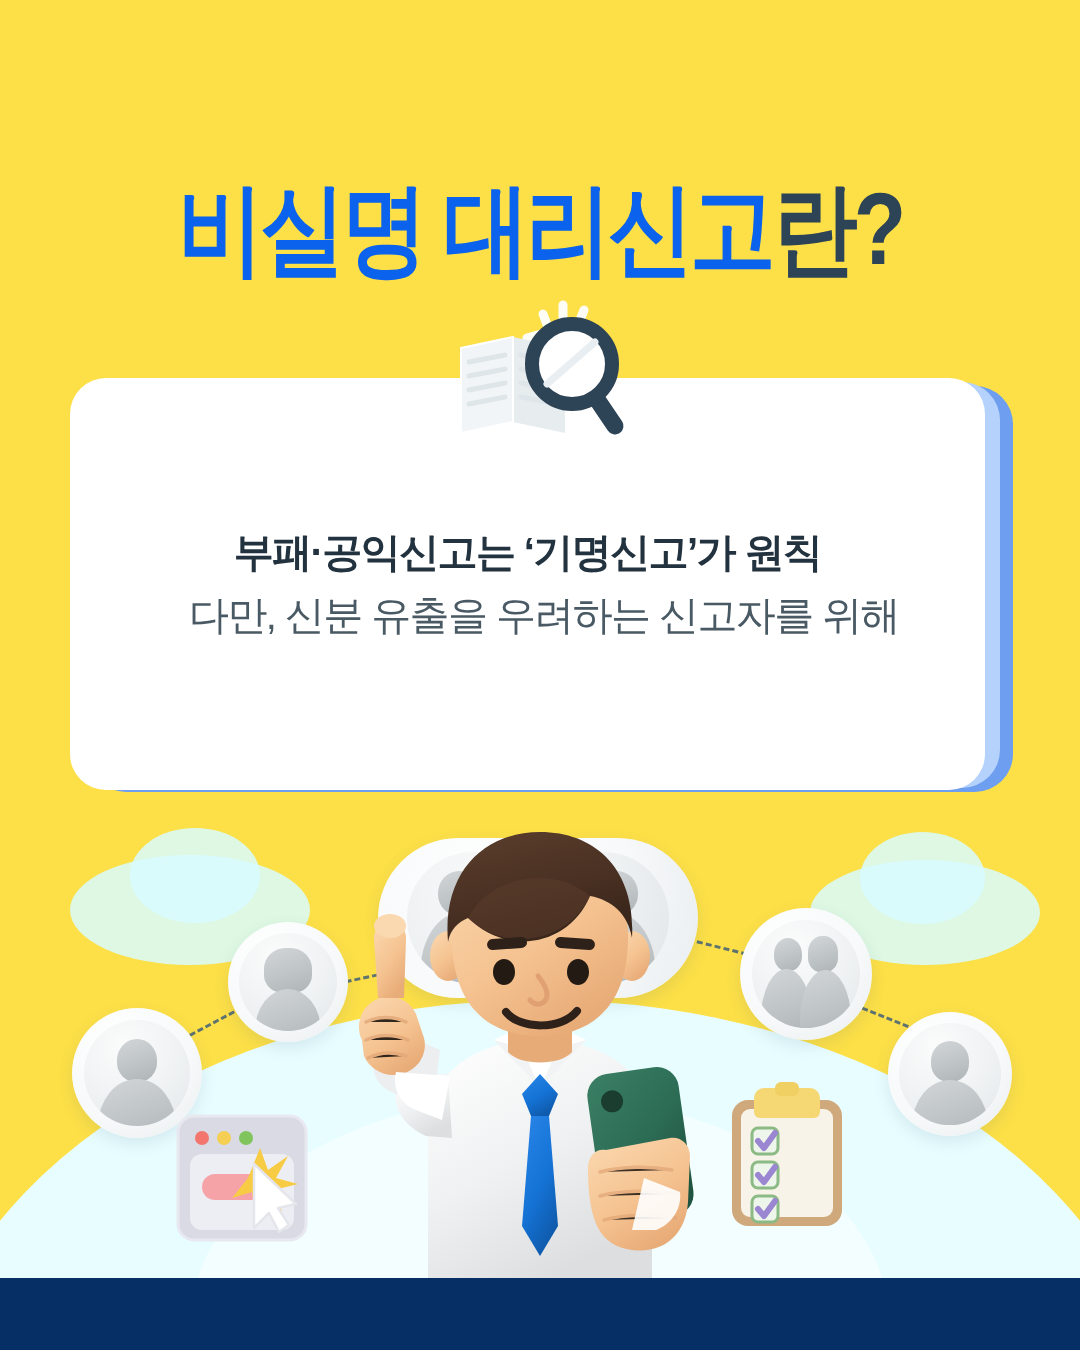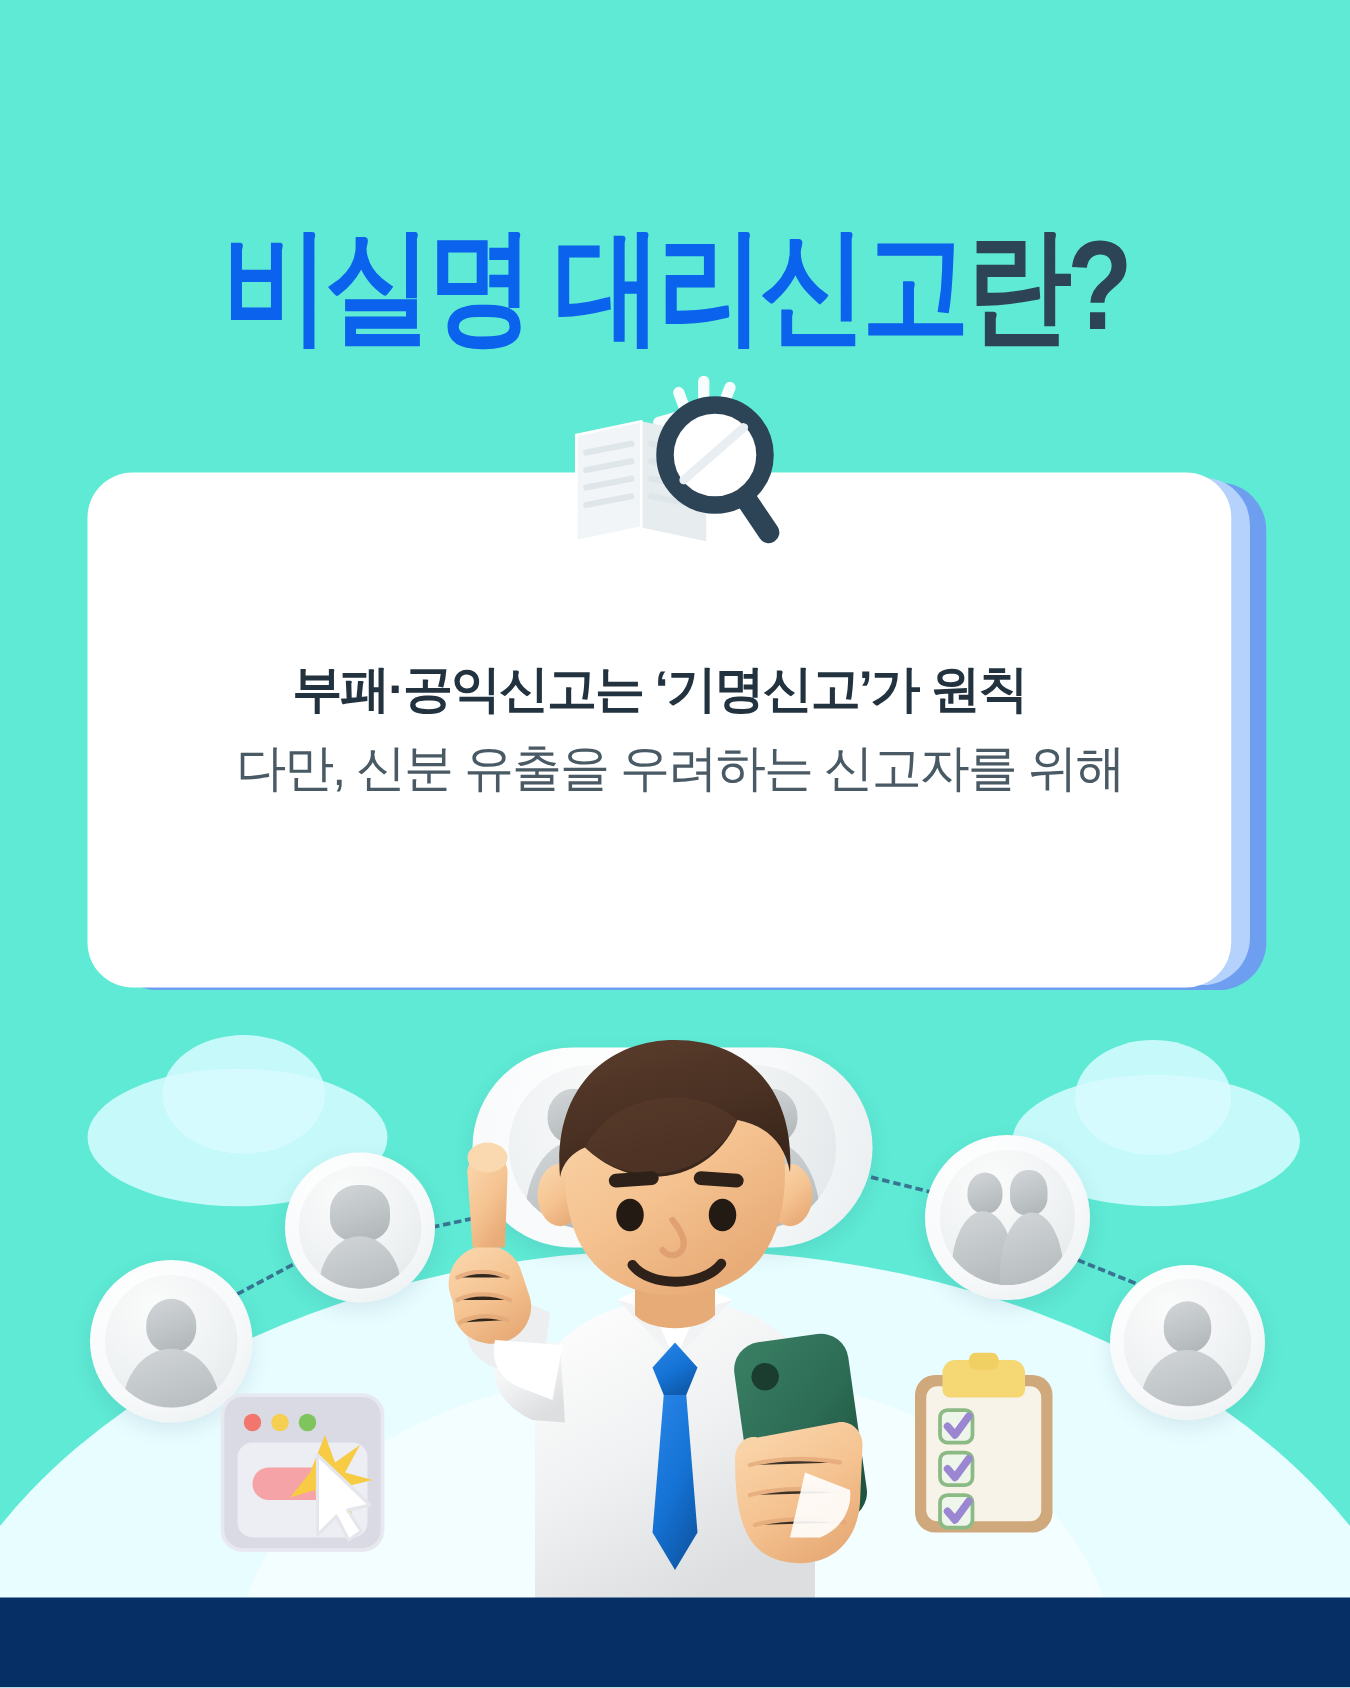--- a/index.html
+++ b/index.html
@@ -8,21 +8,21 @@
     overflow: hidden;
   }
   body {
     font-family: "Liberation Sans", "DejaVu Sans", sans-serif;
     background: #c4f9ff;
     position: relative;
   }
   #poster {
     position: absolute; inset: 0;
     width: 1080px; height: 1350px;
-    background: #5eead4;
+    background: #fde047;
     overflow: hidden;
   }
 
   
   .bg-layer { position:absolute; inset:0; pointer-events:none; }
   .cloud {
     position: absolute;
     background: #d8fbff;
     border-radius: 50%;
     opacity: .85;

